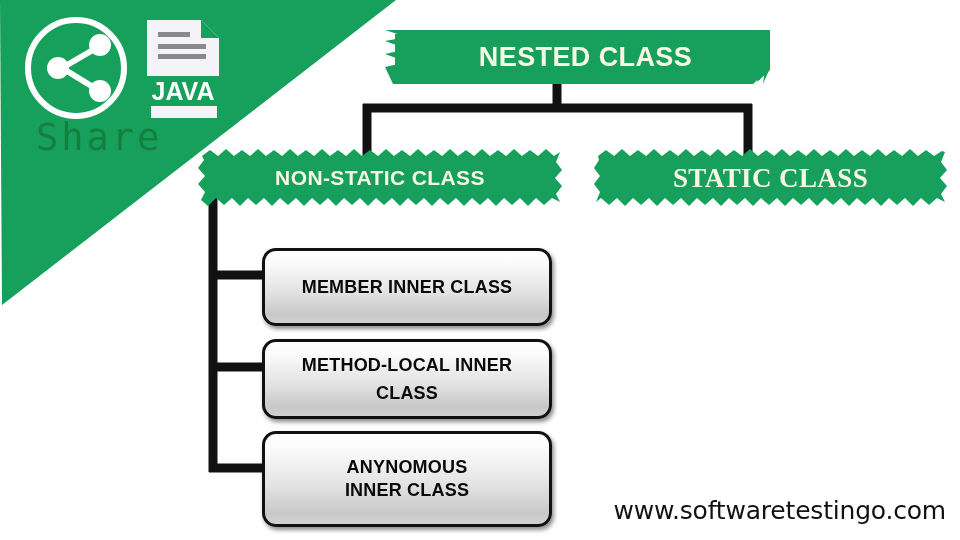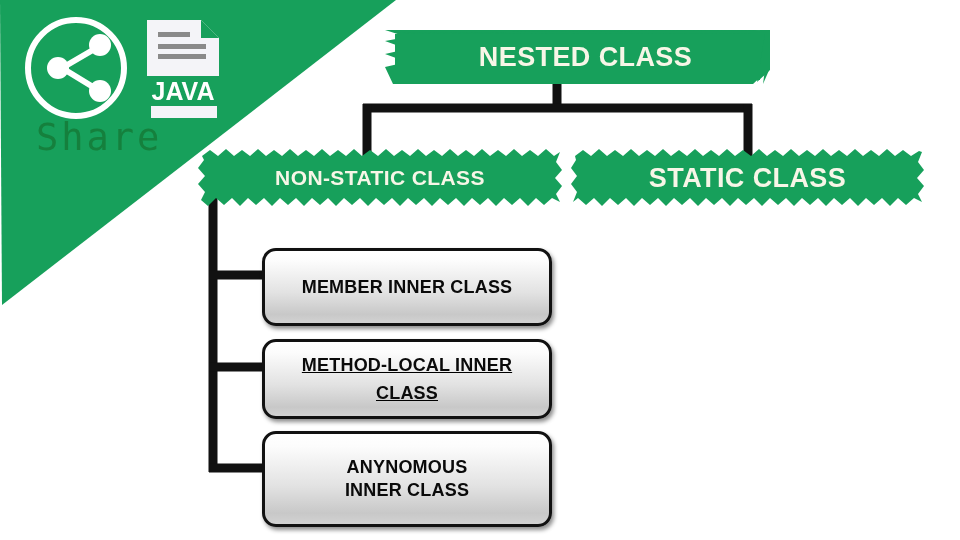--- a/index.html
+++ b/index.html
@@ -70,21 +70,21 @@
     white-space: nowrap;
     pointer-events: none;
   }
 
   #banner-nested { left: 385px; top: 28px; width: 385px; height: 58px; }
   #banner-nested .banner-label { font-size: 27px; padding-left: 8px; }
 
   #banner-nonstatic { left: 196px; top: 146px; width: 368px; height: 64px; }
   #banner-nonstatic .banner-label { font-size: 21px; }
 
-  #banner-static { left: 569px; top: 146px; width: 357px; height: 64px; }
+  #banner-static { left: 592px; top: 146px; width: 357px; height: 64px; font-family: Liberation Serif, serif; }
   #banner-static .banner-label { font-size: 27px; }
 
   
   .connectors {
     position: absolute;
     left: 0; top: 0;
     width: 960px; height: 540px;
     pointer-events: none;
   }
 
@@ -104,21 +104,21 @@
   }
   .leaf-box .leaf-label {
     color: #0a0a0a;
     font-weight: bold;
     font-size: 18px;
     line-height: 28px;
     letter-spacing: 0.2px;
     padding: 0 14px;
   }
   #box-member { left: 262px; top: 236px; width: 290px; height: 78px; }
-  #box-method { left: 262px; top: 327px; width: 290px; height: 80px; text-decoration: underline; }
+  #box-method { left: 262px; top: 327px; width: 290px; height: 80px; }
   #box-anon   { left: 262px; top: 419px; width: 290px; height: 96px; }
   #box-anon .leaf-label { line-height: 23px; }
 
   
   .footer-url {
     position: absolute;
     left: 586px; top: 496px;
     width: 360px;
     text-align: right;
     color: #121212;
@@ -234,14 +234,15 @@
   </div>
 
   <div class="leaf-box" id="box-method">
     <span class="leaf-label">METHOD-LOCAL INNER CLASS</span>
   </div>
 
   <div class="leaf-box" id="box-anon">
     <span class="leaf-label">ANYNOMOUS<br>INNER CLASS</span>
   </div>
 
+  <div class="footer-url">www.softwaretestingo.com</div>
 
 </div>
 
 </body></html>

